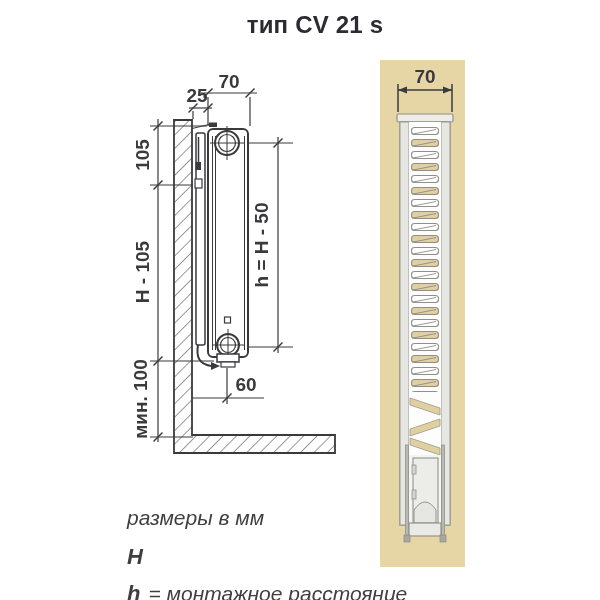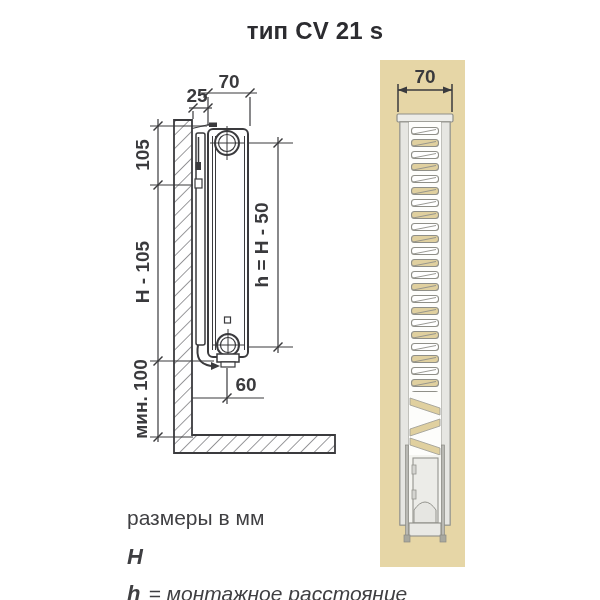--- a/index.html
+++ b/index.html
@@ -1,30 +1,30 @@
 <!DOCTYPE html>
 <html><head>
 <meta charset="utf-8">
 <style>
   html,body{margin:0;padding:0;}
   body{
     width:600px;height:600px;position:relative;background:#ffffff;
     font-family:"Liberation Sans",sans-serif;overflow:hidden;
   }
   .title{
-    position:absolute;left:150px;top:17px;width:330px;text-align:center;
+    position:absolute;left:150px;top:11px;width:330px;text-align:center;
     font-size:24px;font-weight:700;color:#2c2c30;letter-spacing:0.2px;
   }
   svg{position:absolute;left:0;top:0;}
   svg text{
     font-family:"Liberation Sans",sans-serif;
     fill:#3a3a3d;font-size:19px;font-weight:600;
   }
   .captions{position:absolute;left:127px;top:506px;color:#3f3f42;}
-  .cap-units{font-size:21px;margin-bottom:14px;}
+  .cap-units{font-size:21px;margin-bottom:14px;font-style:italic;}
   .cap-line{margin-bottom:11px;display:flex;align-items:baseline;}
   .cap-sym{font-size:22px;font-weight:700;font-style:italic;margin-right:8px;}
   .cap-def{font-size:21px;font-style:italic;}
 </style>
 </head>
 <body>
 
 <div class="title">тип CV 21 s</div>
 
 <svg width="600" height="600" viewBox="0 0 600 600">

